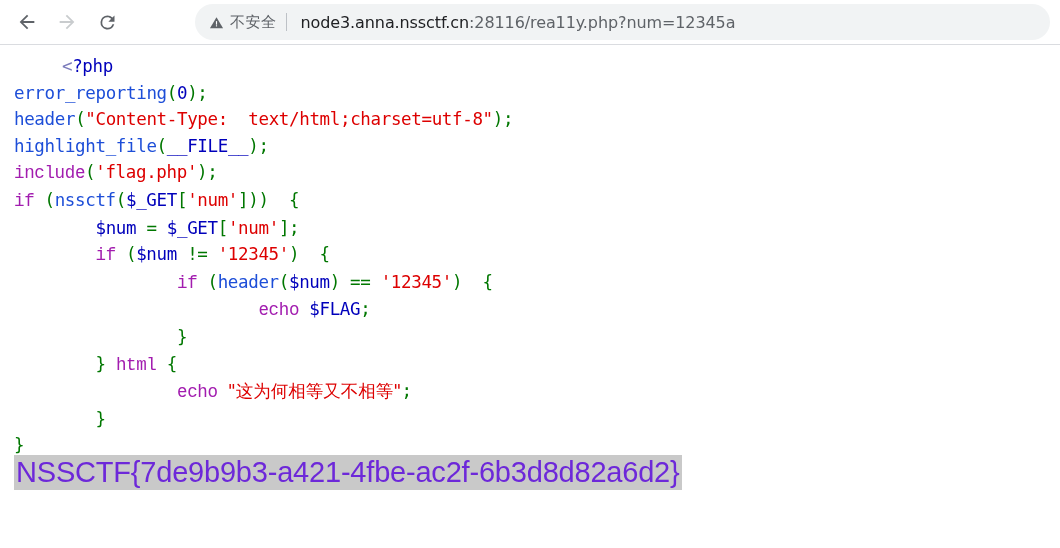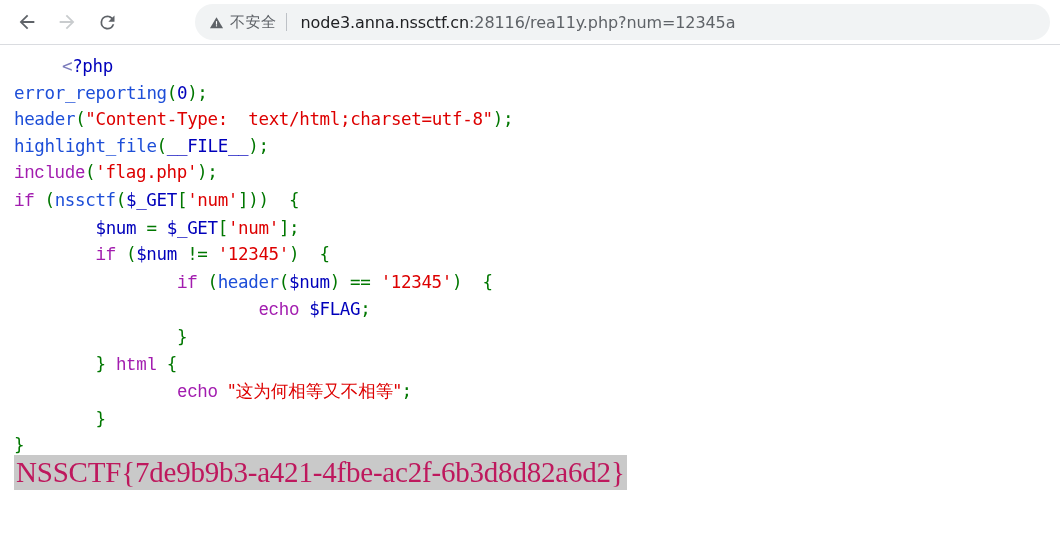--- a/index.html
+++ b/index.html
@@ -100,24 +100,24 @@
   .tok-cjk {
     font-family: "DejaVu Sans", sans-serif;
     color: #DD0000;
     letter-spacing: 0;
   }
 
   #flag-line {
     position: absolute;
     left: 14px;
     top: 408px;
-    font-family: Liberation Serif, serif;
+    font-family: Liberation Sans, sans-serif;
     font-size: 29px;
     line-height: 38px;
-    color: #be185d;
+    color: #6d28d9;
     white-space: nowrap;
     letter-spacing: -.2px;
   }
   #flag-text {
     background: #c9c9c9;
     padding: 1px 2px 2px 2px;
   }
 </style>
 </head>
 <body>

